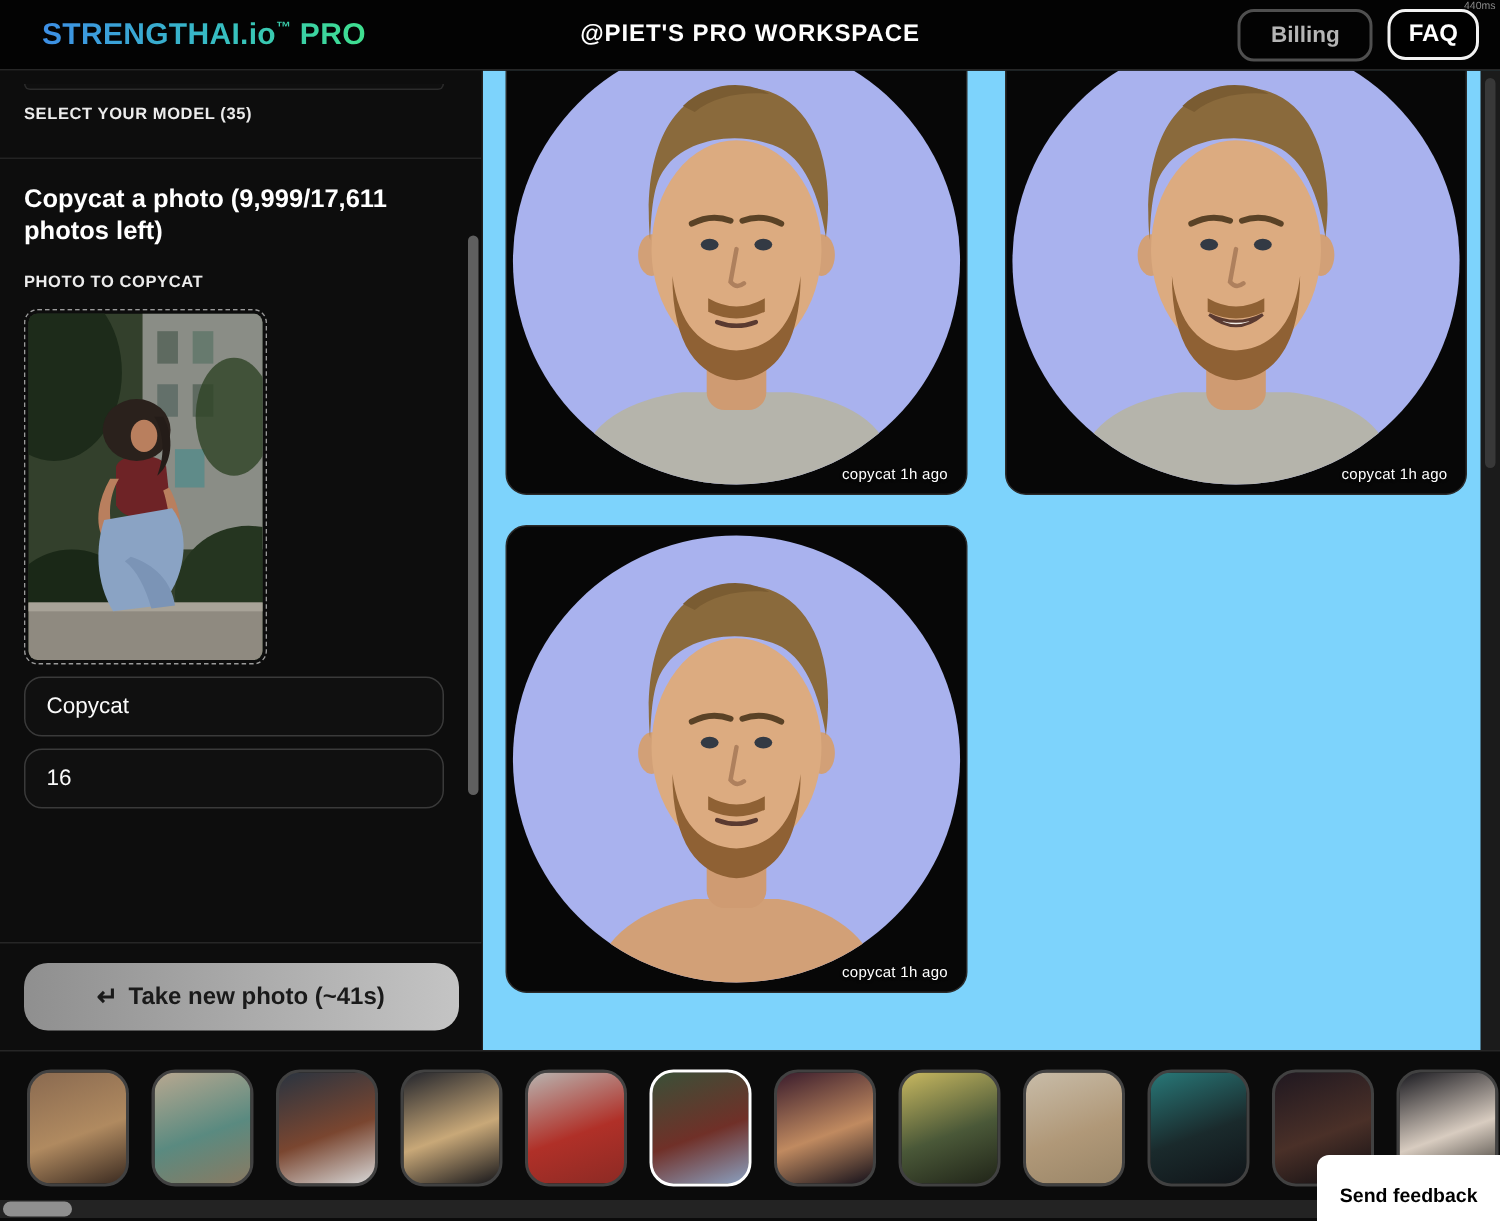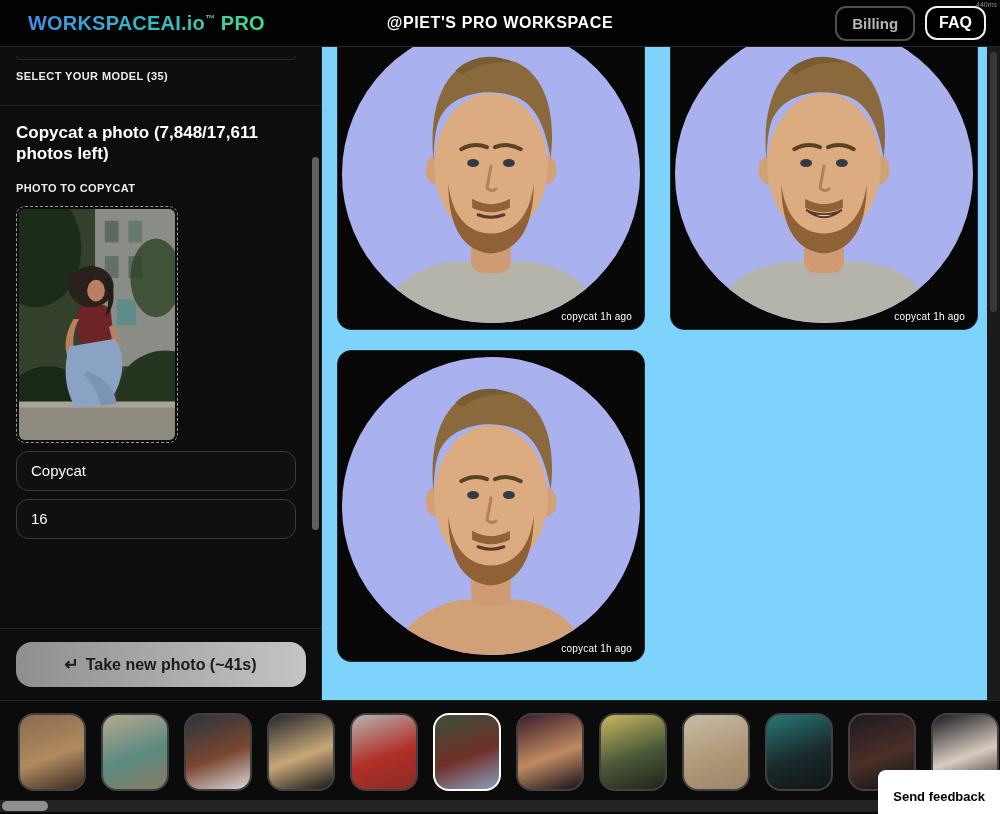--- a/index.html
+++ b/index.html
@@ -25,21 +25,21 @@
   .logo .heavy { font-weight:800; }
   .logo .mid { font-weight:600; }
   .logo .tm { font-size:10px; vertical-align:super; font-weight:700; }
   .workspace-title {
     position:absolute; left:50%; transform:translateX(-50%);
     color:#fff; font-size:16px; font-weight:700; letter-spacing:.6px;
   }
   .header-right { display:flex; align-items:center; gap:10px; }
   .btn-billing {
     background:transparent; color:#b5b5b5; font-size:15px; font-weight:600;
-    border:2px solid #4f4f4f; border-radius:11px; padding:7px 15px; cursor:pointer;
+    border:2px solid #4f4f4f; border-radius:11px; padding:7px 20px; cursor:pointer;
     font-family:"Liberation Sans", sans-serif;
   }
   .btn-faq {
     background:#000; color:#fff; font-size:16px; font-weight:700;
     border:2px solid #f2f2f2; border-radius:12px; padding:6px 12px; cursor:pointer;
     font-family:"Liberation Sans", sans-serif;
   }
   .latency { position:absolute; top:1px; right:3px; font-size:7px; color:#8a8a8a; z-index:40; }
 
   
@@ -153,37 +153,37 @@
   }
 </style>
 </head>
 <body>
 
 <div id="app">
 
   <span class="latency">440ms</span>
 
   <div class="header">
-    <div class="logo"><span class="heavy">WORKSPACE</span><span class="mid">AI.io</span><span class="tm">™</span><span class="heavy"> PRO</span></div>
+    <div class="logo"><span class="heavy">STRENGTH</span><span class="mid">AI.io</span><span class="tm">™</span><span class="heavy"> PRO</span></div>
     <div class="workspace-title">@PIET'S PRO WORKSPACE</div>
     <div class="header-right">
       <button class="btn-billing">Billing</button>
       <button class="btn-faq">FAQ</button>
     </div>
   </div>
 
   <div class="sidebar">
     <div class="sidebar-scroll">
       <div class="scroll-fragment"></div>
 
       <span class="side-label">SELECT YOUR MODEL (35)</span>
 
       <hr class="side-divider">
 
-      <div class="copycat-heading">Copycat a photo (7,848/17,611 photos left)</div>
+      <div class="copycat-heading">Copycat a photo (9,999/17,611 photos left)</div>
 
       <span class="side-label label-photo">PHOTO TO COPYCAT</span>
       <div class="copycat-photo">
         <svg viewBox="0 0 160 235" preserveAspectRatio="xMidYMid slice">
           <rect width="160" height="235" fill="#33402c"></rect>
           <rect x="78" y="0" width="82" height="160" fill="#8a8d86"></rect>
           <rect x="88" y="12" width="14" height="22" fill="#5e6a60"></rect>
           <rect x="112" y="12" width="14" height="22" fill="#677a6e"></rect>
           <rect x="88" y="48" width="14" height="22" fill="#63706a"></rect>
           <rect x="112" y="48" width="14" height="22" fill="#5e6a60"></rect>

